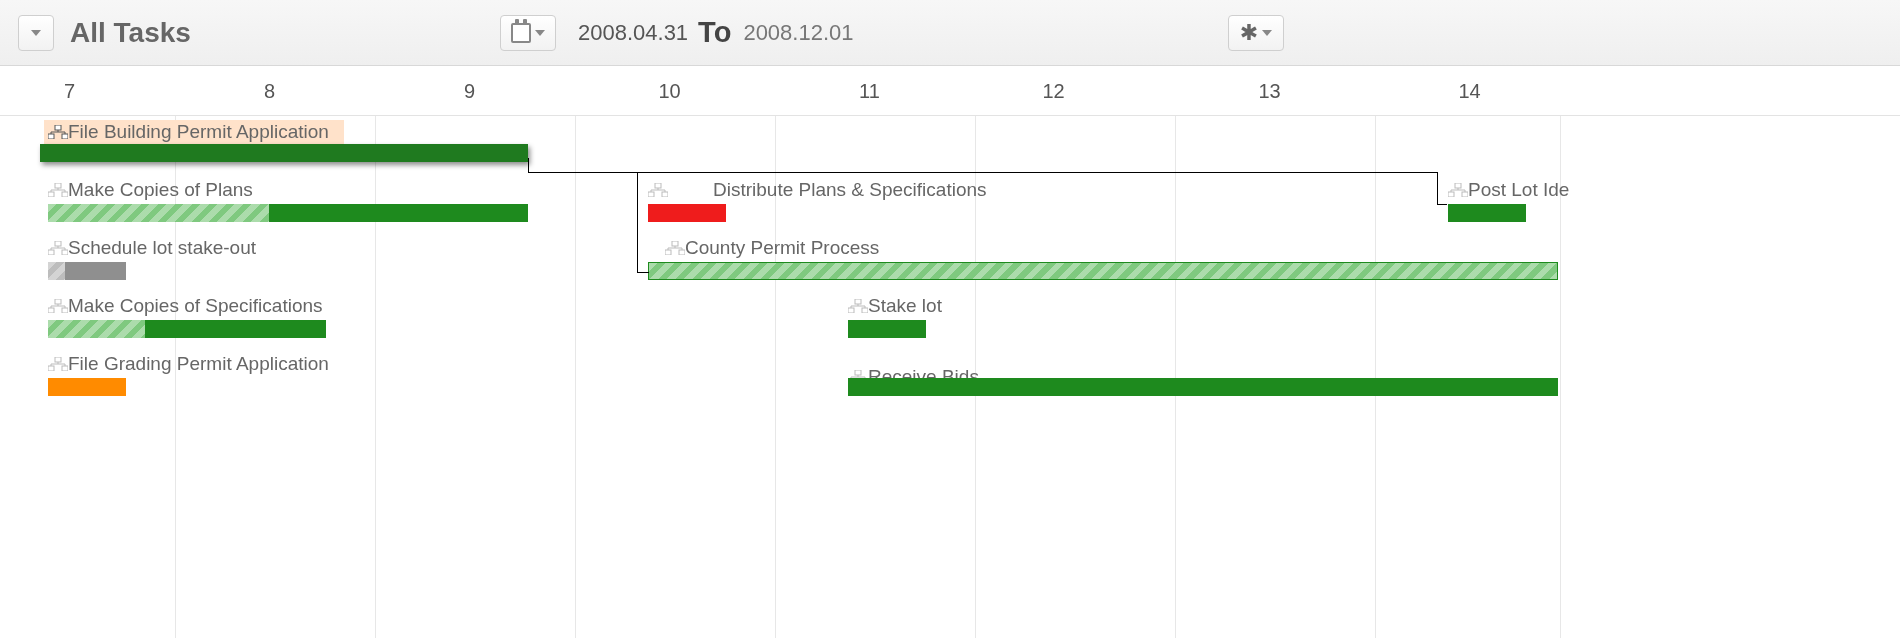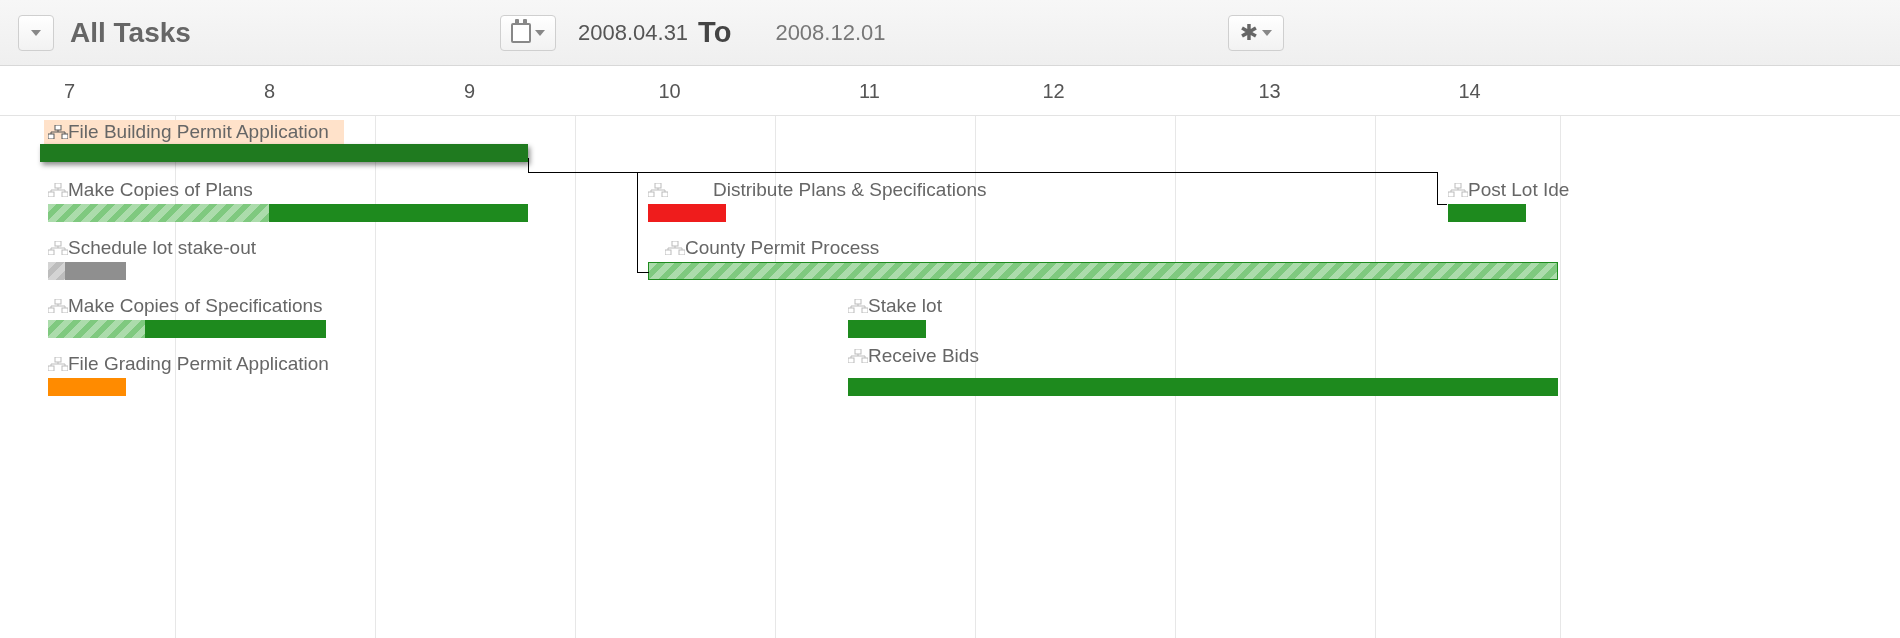--- a/index.html
+++ b/index.html
@@ -9,21 +9,21 @@
 .drop-btn{width:36px;margin-right:16px;}
 .title{font-size:28px;font-weight:bold;color:#666;}
 .date-picker-wrap{position:absolute;left:500px;display:flex;align-items:center;}
 .cal-btn{width:56px;margin-right:22px;padding:0 6px;position:relative;}
 .cal-icon{width:20px;height:20px;display:inline-block;background:#fff;border:2px solid #888;border-radius:2px;position:relative;margin-right:4px;}
 .cal-icon::before{content:"";position:absolute;top:-6px;left:2px;width:4px;height:6px;background:#888;border-radius:1px;}
 .cal-icon::after{content:"";position:absolute;top:-6px;right:2px;width:4px;height:6px;background:#888;border-radius:1px;}
 .caret{width:0;height:0;border-left:5px solid transparent;border-right:5px solid transparent;border-top:6px solid #888;display:inline-block;}
 .date-start{font-size:22px;color:#555;margin-right:10px;}
 .date-to{font-size:29px;font-weight:bold;color:#444;margin-right:12px;}
-.date-end{font-size:22px;color:#777;margin-left:32px;}
+.date-end{font-size:22px;color:#777;}
 .gear-wrap{position:absolute;left:1228px;}
 .gear-btn{width:56px;}
 .gear-icon{font-size:22px;color:#666;margin-right:4px;}
 .timeline{position:relative;height:50px;border-bottom:1px solid #e3e3e3;}
 .timeline-col{position:absolute;top:0;bottom:0;width:200px;text-align:center;color:#555;font-size:20px;line-height:50px;border-right:1px solid transparent;}
 .chart{position:relative;height:522px;overflow:hidden;}
 .grid-line{position:absolute;top:0;bottom:0;width:1px;background:#e7e7e7;}
 .task-label-wrap{position:absolute;top:0;display:flex;align-items:center;height:23px;white-space:nowrap;}
 .task-name{font-size:19px;color:#666;}
 .bar{position:absolute;top:26px;height:18px;}
@@ -165,21 +165,21 @@
     <div class="task-label-wrap" style="left: 848px; top: 178px;">
       <svg width="20" height="14" viewBox="0 0 20 14">
         <rect x="7" y="0" width="6" height="5" fill="#fff" stroke="#bbb"></rect>
         <rect x="0" y="9" width="6" height="5" fill="#fff" stroke="#bbb"></rect>
         <rect x="14" y="9" width="6" height="5" fill="#fff" stroke="#bbb"></rect>
         <path d="M10 5 V7 H3 V9 M10 7 H17 V9" fill="none" stroke="#bbb"></path>
       </svg>
       <span class="task-name">Stake lot</span>
     </div>
     <div class="bar" style="left: 848px; top: 204px; width: 78px; background: rgb(30, 138, 30);"></div>
-    <div class="task-label-wrap" style="left: 848px; top: 228px;">
+    <div class="task-label-wrap" style="left: 848px; top: 249px;">
       <svg width="20" height="14" viewBox="0 0 20 14">
         <rect x="7" y="0" width="6" height="5" fill="#fff" stroke="#bbb"></rect>
         <rect x="0" y="9" width="6" height="5" fill="#fff" stroke="#bbb"></rect>
         <rect x="14" y="9" width="6" height="5" fill="#fff" stroke="#bbb"></rect>
         <path d="M10 5 V7 H3 V9 M10 7 H17 V9" fill="none" stroke="#bbb"></path>
       </svg>
       <span class="task-name">Receive Bids</span>
     </div>
     <div class="bar" style="left: 848px; top: 262px; width: 710px; background: rgb(30, 138, 30);"></div>
     <div class="task-label-wrap" style="left: 1448px; top: 62px;">

